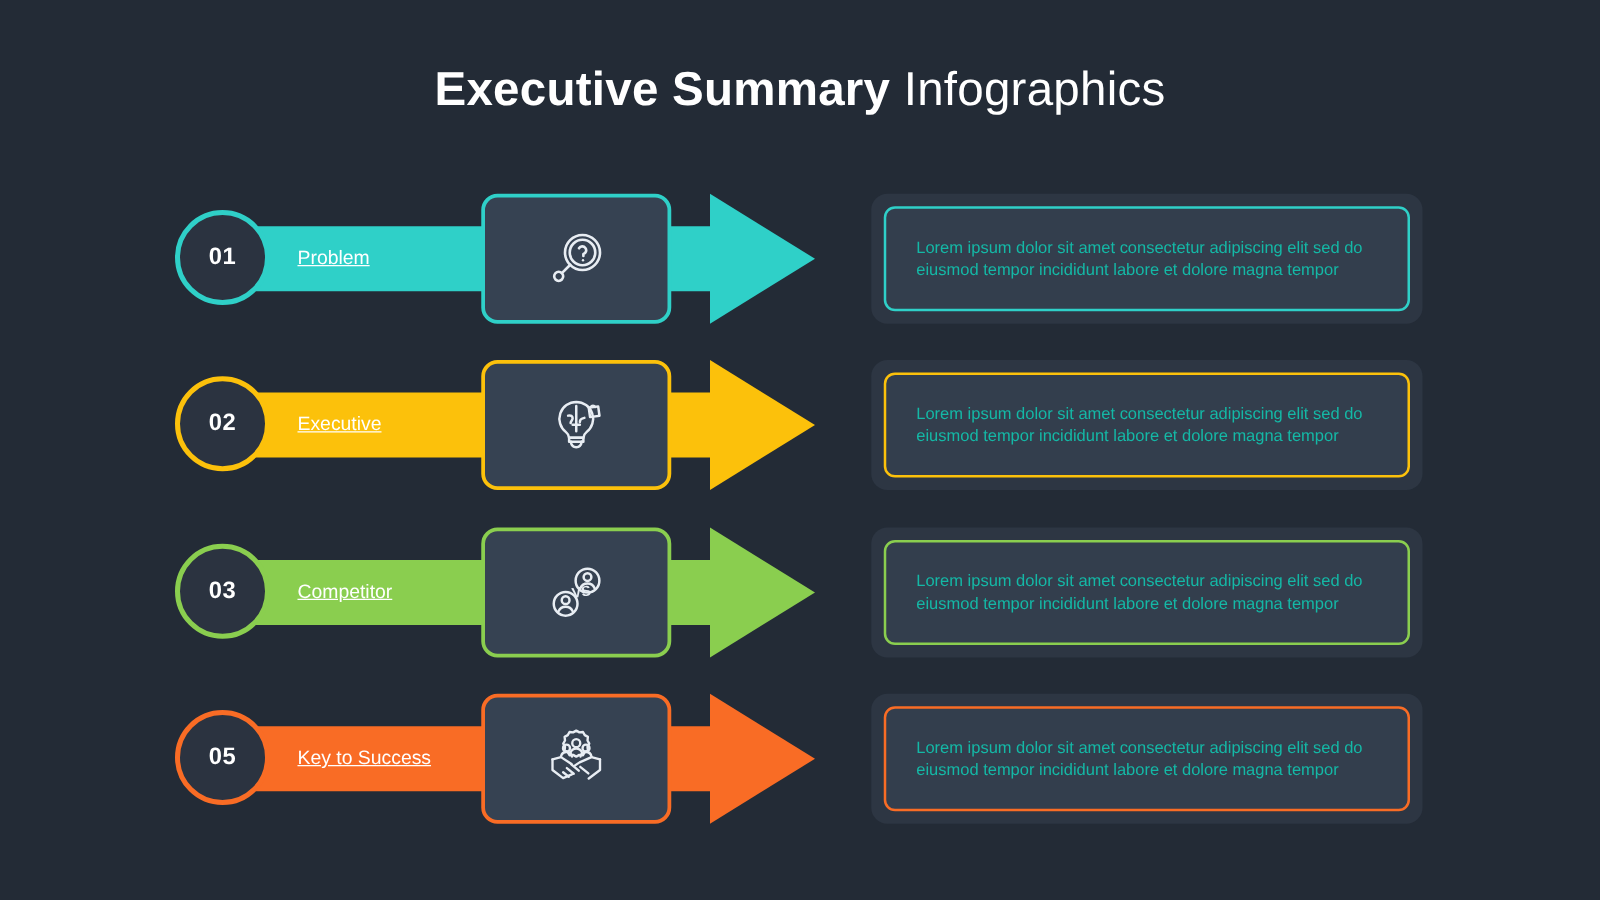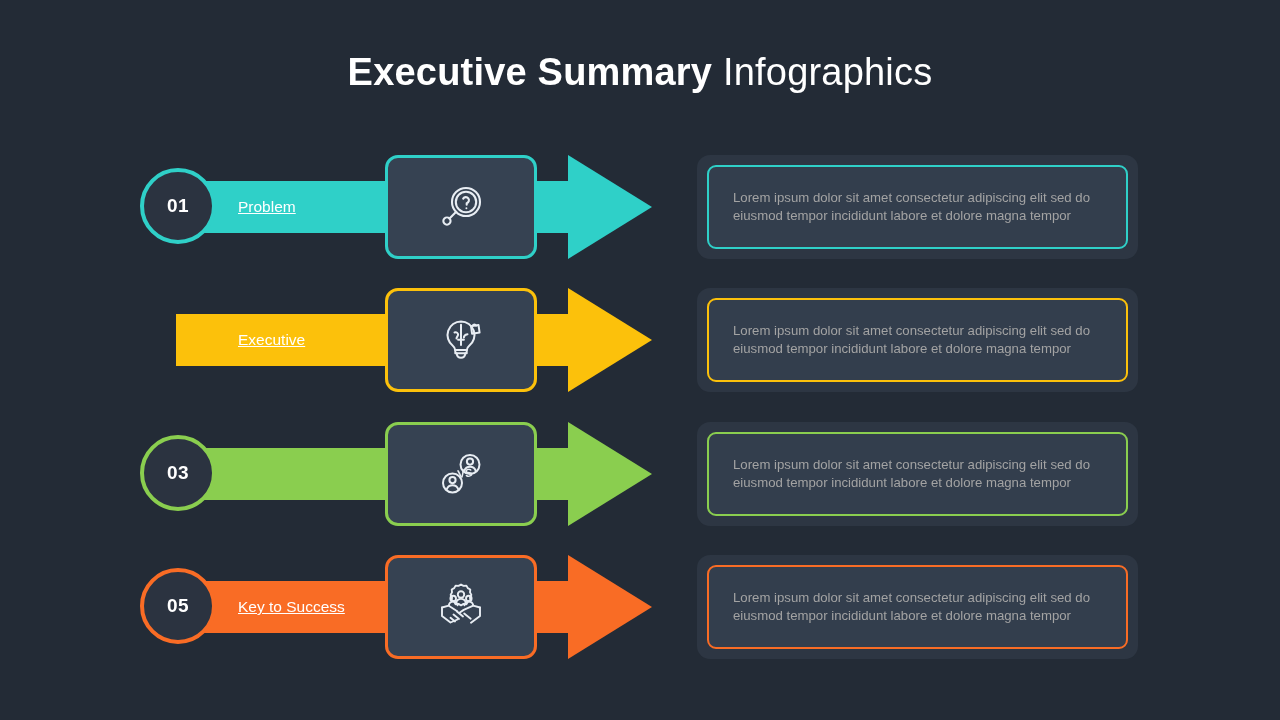--- a/index.html
+++ b/index.html
@@ -128,21 +128,21 @@
   .desc-inner {
     width:421px; height:84px;
     background:#333e4d;
     border:2px solid var(--c);
     border-radius:9px;
     display:flex;
     align-items:center;
     padding:0 24px;
   }
   .desc-text {
-    color:#a3a3a3;
+    color:#14b8a6;
     font-size:13.2px;
     line-height:18.5px;
   }
 </style>
 </head>
 <body style="background: rgb(35, 43, 54);">
 
 <div id="slide">
 
   <div id="title">
@@ -175,20 +175,23 @@
         <span class="desc-text">Lorem ipsum dolor sit amet consectetur adipiscing elit sed do eiusmod tempor incididunt  labore et dolore magna tempor</span>
       </div>
     </div>
   </div>
 
   <div class="row row-2" style="--c: #fcc10b;">
     <div class="arrow">
       <div class="arrow-shaft"></div>
       <div class="arrow-head"></div>
     </div>
+    <div class="circle">
+      <span class="circle-num">02</span>
+    </div>
     <div class="step-label">Executive</div>
     <div class="icon-tile">
       <span>
         <svg width="56" height="56" viewBox="0 0 56 56" fill="none" stroke="#e8edf3" stroke-width="2" stroke-linecap="round" stroke-linejoin="round">
           <path d="M28 9.5 a13.5 13.5 0 0 0 -8.2 24.2 c1.5 1.2 2.3 2.7 2.4 4.4 h11.6 c0.1 -1.7 0.9 -3.2 2.4 -4.4 A13.5 13.5 0 0 0 28 9.5 z"></path>
           <path d="M22.3 38.1 h11.4 v3.2 h-11.4 z"></path>
           <path d="M23.6 41.3 c0.4 2.8 1.9 4.4 4.4 4.4 s4 -1.6 4.4 -4.4"></path>
           <path d="M28 12.8 v7.2 M21.5 20.5 c2.2 -0.6 3.6 0.5 3.6 2.1 s-1.6 2.3 -1.6 3.8 M34.5 22.3 c-2.1 0.4 -3.6 1.6 -3.6 3.2 M25.1 27.8 h5.8 M28 20 v13"></path>
           <path d="M38.5 13.6 h7.6 v7.6 h-7.6 z" transform="rotate(-8 42.3 17.4)"></path>
           <path d="M40.2 13.3 a1.9 1.9 0 0 1 3.4 0.5" transform="rotate(-8 42.3 17.4)"></path>
@@ -203,20 +206,21 @@
   </div>
 
   <div class="row row-3" style="--c: #8ace4f;">
     <div class="arrow">
       <div class="arrow-shaft"></div>
       <div class="arrow-head"></div>
     </div>
     <div class="circle">
       <span class="circle-num">03</span>
     </div>
+    <div class="step-label">Competitor</div>
     <div class="icon-tile">
       <span>
         <svg width="56" height="56" viewBox="0 0 56 56" fill="none" stroke="#e8edf3" stroke-width="2" stroke-linecap="round" stroke-linejoin="round">
           <circle cx="37" cy="18.5" r="9.5"></circle>
           <circle cx="37" cy="15.6" r="3.1"></circle>
           <path d="M31.3 24.6 a6.2 6.2 0 0 1 11.4 0"></path>
           <circle cx="19.5" cy="37" r="9.5"></circle>
           <circle cx="19.5" cy="34.1" r="3.1"></circle>
           <path d="M13.8 43.1 a6.2 6.2 0 0 1 11.4 0"></path>
           <text x="24.5" y="32" font-family="Liberation Sans, sans-serif" font-size="11.5" font-weight="bold" fill="#e8edf3" stroke="none" transform="rotate(-8 27 29)">VS</text>

